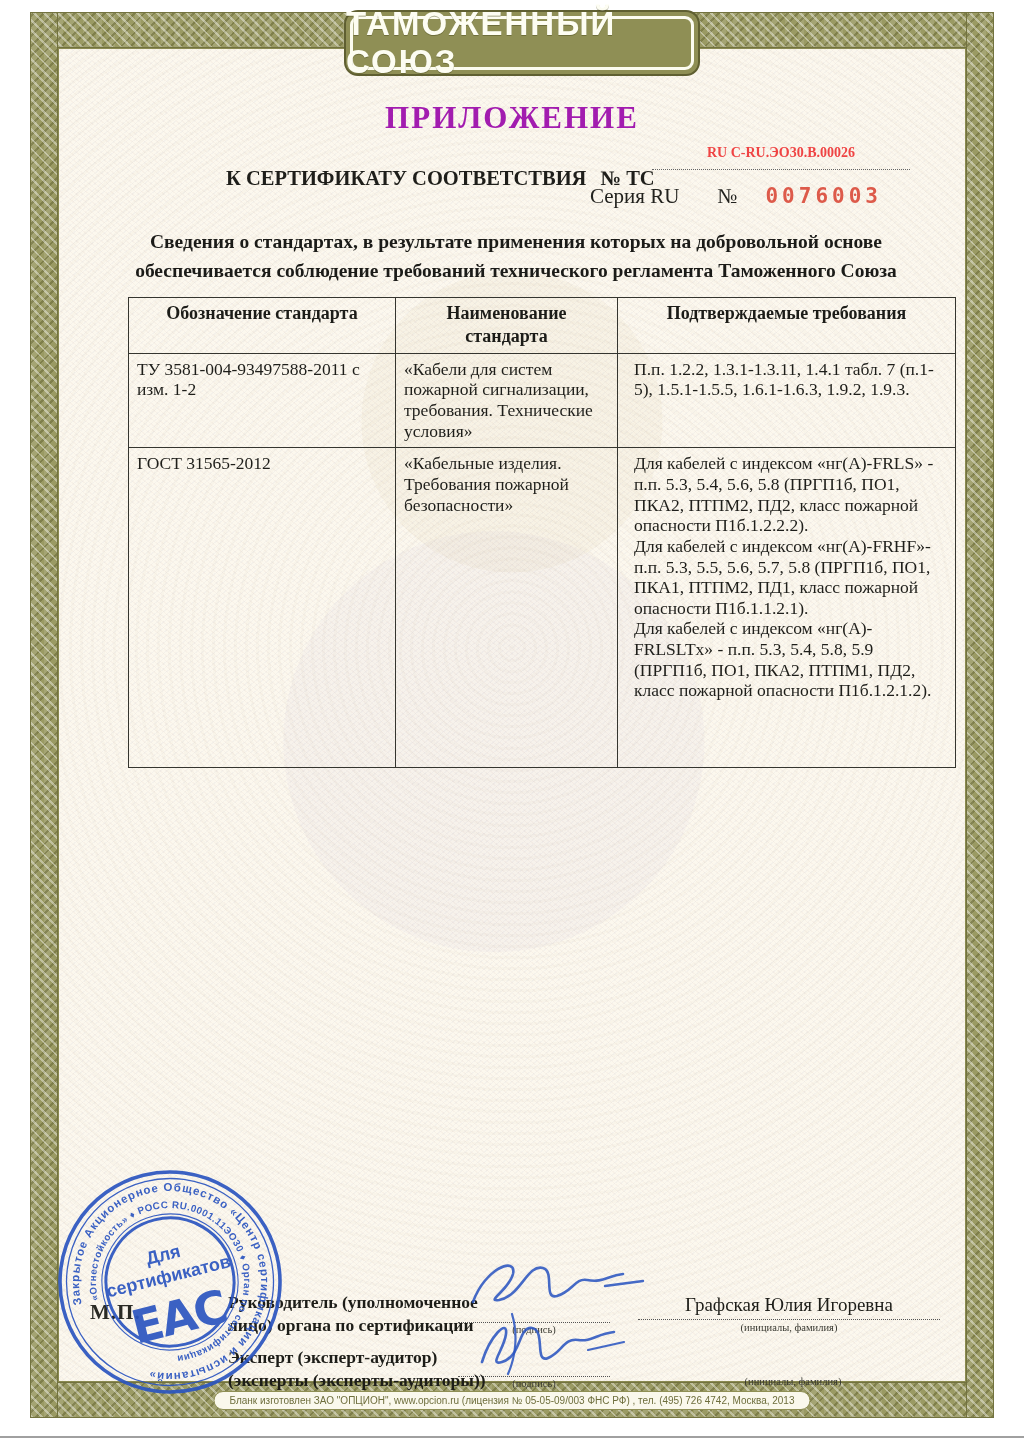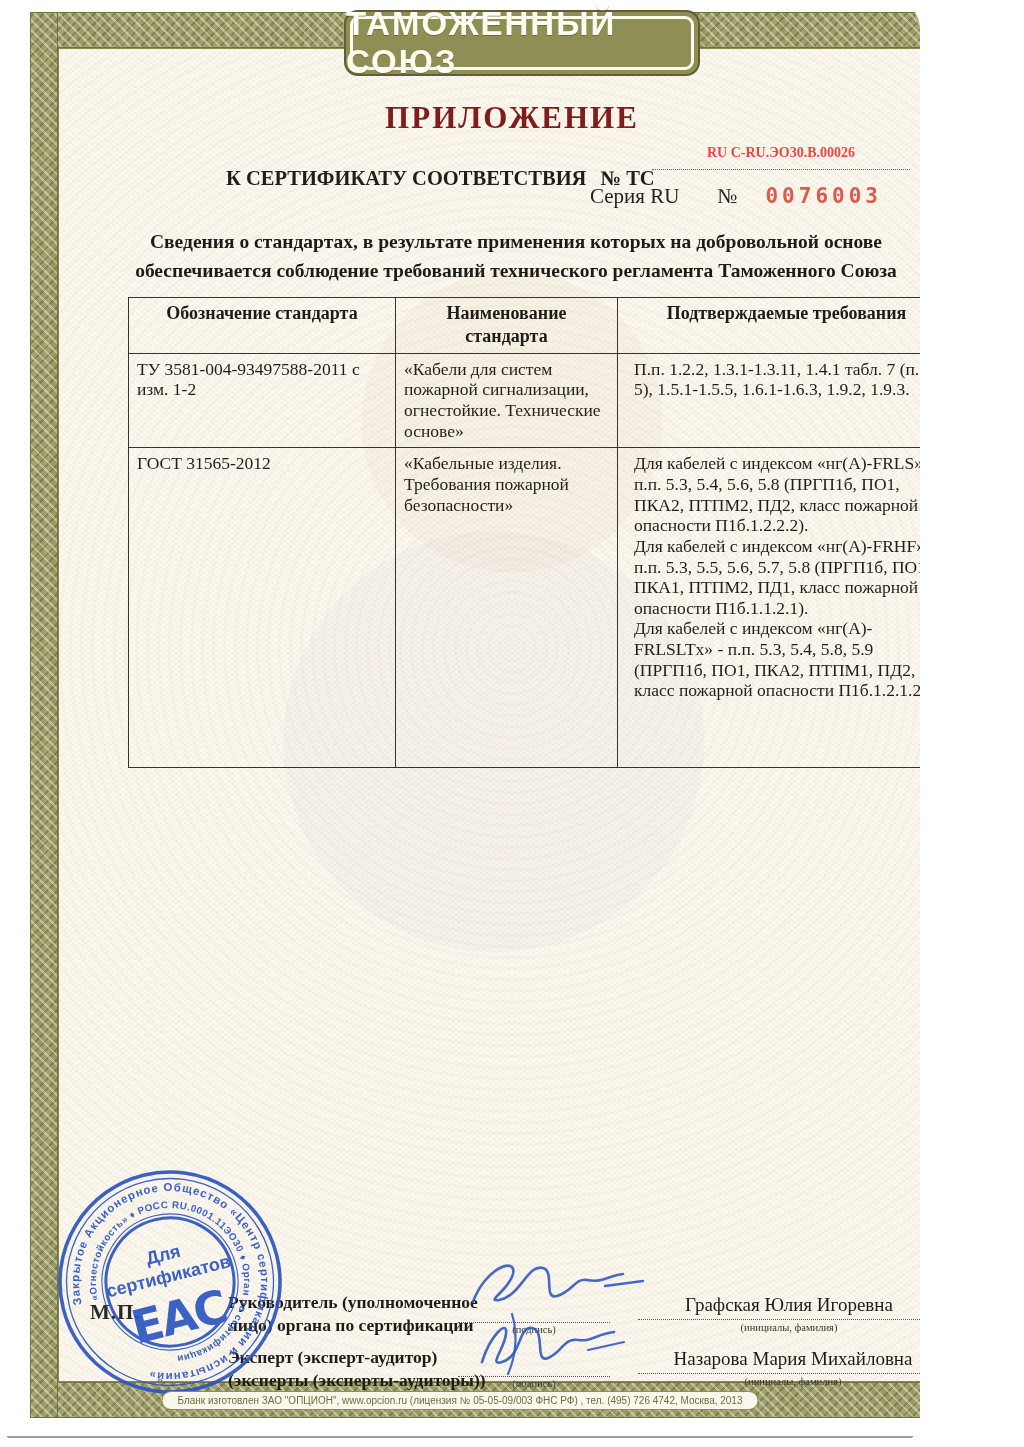--- a/index.html
+++ b/index.html
@@ -1,17 +1,17 @@
 <!DOCTYPE html>
 <html><head>
 <meta charset="utf-8">
 <style>
   html,body{margin:0;padding:0;}
   body{width:1024px;height:1447px;background:#ffffff;font-family:"Liberation Serif", serif;}
-  .page{position:relative;width:920px;height:1447px;background:#ffffff;overflow:hidden;border-radius:29px;}
+  .page{position:relative;width:1024px;height:1447px;background:#ffffff;overflow:hidden;}
 
   
   .band{position:absolute;background-color:#9a9a63;
     background-image:
       repeating-linear-gradient(45deg, rgba(255,255,255,0.38) 0 2px, transparent 2px 7px),
       repeating-linear-gradient(-45deg, rgba(88,88,40,0.42) 0 2px, transparent 2px 7px),
       repeating-linear-gradient(90deg, rgba(255,255,255,0.10) 0 6px, transparent 6px 13px);
     border:1px solid #72723f; box-sizing:border-box;}
   .band-top{left:30px;top:12px;width:964px;height:36px;}
   .band-bottom{left:30px;top:1382px;width:964px;height:36px;}
@@ -32,21 +32,21 @@
   
   .banner{position:absolute;left:344px;top:10px;width:356px;height:66px;z-index:6;
     background:#8f8f55;border:2px solid #5f5f31;border-radius:14px;box-sizing:border-box;}
   .banner::before{content:"";position:absolute;left:4px;right:4px;top:4px;bottom:4px;
     border:3px solid #fcfcf0;border-radius:9px;}
   .banner-text{position:absolute;left:0;right:0;top:0;bottom:0;display:flex;align-items:center;justify-content:center;
     font-family:"Liberation Sans", sans-serif;font-weight:bold;font-size:33px;letter-spacing:2px;
     color:#fdfdf2;text-shadow:0 1px 0 rgba(60,60,20,0.4);}
 
   .doc-title{position:absolute;left:0;top:100px;width:1024px;text-align:center;z-index:3;
-    font-weight:bold;font-size:31px;letter-spacing:2px;color:#7f1d1d;}
+    font-weight:bold;font-size:31px;letter-spacing:2px;color:#a21caf;}
 
   .subtitle-row{position:absolute;left:226px;top:167px;z-index:3;font-weight:bold;font-size:20.5px;color:#1e1e1a;white-space:nowrap;}
   .subtitle-ntc{margin-left:14px;}
   .cert-number{position:absolute;left:652px;top:145px;width:258px;z-index:3;text-align:center;
     font-weight:bold;font-size:14px;color:#ef4444;border-bottom:1px dotted #666;padding-bottom:8px;}
   .series-row{position:absolute;left:590px;top:184px;z-index:3;font-size:21px;color:#22221e;white-space:nowrap;}
   .series-no{margin-left:38px;}
   .serial-number{margin-left:28px;font-family:"DejaVu Sans Mono", monospace;font-weight:bold;font-size:21px;
     letter-spacing:4px;color:#dd5a4a;}
 
@@ -121,21 +121,21 @@
     <thead>
       <tr>
         <th class="col-1">Обозначение стандарта</th>
         <th class="col-2">Наименование стандарта</th>
         <th class="col-3">Подтверждаемые требования</th>
       </tr>
     </thead>
     <tbody>
       <tr class="row-1">
         <td class="col-1">ТУ 3581-004-93497588-2011 с изм. 1-2</td>
-        <td class="col-2">«Кабели для систем пожарной сигнализации, огнестойкие. Технические основе»</td>
+        <td class="col-2">«Кабели для систем пожарной сигнализации, требования. Технические условия»</td>
         <td class="col-3">
           <p class="req-para">П.п. 1.2.2, 1.3.1-1.3.11, 1.4.1 табл. 7 (п.1-5), 1.5.1-1.5.5, 1.6.1-1.6.3, 1.9.2, 1.9.3.</p>
         </td>
       </tr>
       <tr class="row-2">
         <td class="col-1">ГОСТ 31565-2012</td>
         <td class="col-2">«Кабельные изделия. Требования пожарной безопасности»</td>
         <td class="col-3">
           <p class="req-para">Для кабелей с индексом «нг(А)-FRLS» - п.п. 5.3, 5.4, 5.6, 5.8 (ПРГП1б, ПО1, ПКА2, ПТПМ2, ПД2, класс пожарной опасности П1б.1.2.2.2).</p>
           <p class="req-para">Для кабелей с индексом «нг(А)-FRHF»- п.п. 5.3, 5.5, 5.6, 5.7, 5.8 (ПРГП1б, ПО1, ПКА1, ПТПМ2, ПД1, класс пожарной опасности П1б.1.1.2.1).</p>
@@ -169,21 +169,20 @@
 
   <div class="sig-label sig-label-head">Руководитель (уполномоченное лицо) органа по сертификации</div>
   <div class="sign-line sign-line-head"></div>
   <div class="caption cap-sign-head">(подпись)</div>
   <div class="name-line name-line-head">Графская Юлия Игоревна</div>
   <div class="caption cap-name-head">(инициалы, фамилия)</div>
 
   <div class="sig-label sig-label-expert">Эксперт (эксперт-аудитор) (эксперты (эксперты-аудиторы))</div>
   <div class="sign-line sign-line-expert"></div>
   <div class="caption cap-sign-expert">(подпись)</div>
-  <div class="name-line name-line-expert">Назарова Мария Михайловна</div>
   <div class="caption cap-name-expert">(инициалы, фамилия)</div>
 
   <svg class="handwriting sig-svg-head" viewBox="0 0 200 80">
     <path d="M 18 52 C 30 18, 62 6, 58 24 C 54 40, 30 52, 44 50 C 66 46, 72 14, 88 18 C 100 21, 88 50, 102 46 C 118 41, 120 28, 132 30 C 148 33, 152 26, 168 24" fill="none" stroke="#2b55c0" stroke-width="2.6" stroke-linecap="round" opacity="0.88"></path>
     <path d="M 150 36 L 188 31" fill="none" stroke="#2b55c0" stroke-width="2.4" stroke-linecap="round" opacity="0.88"></path>
   </svg>
   <svg class="handwriting sig-svg-expert" viewBox="0 0 170 88">
     <path d="M 14 60 C 22 34, 40 16, 38 32 C 36 48, 20 64, 34 60 C 54 54, 50 24, 64 26 C 78 28, 66 62, 80 56 C 94 50, 96 36, 110 38 C 124 40, 128 32, 146 30" fill="none" stroke="#2b55c0" stroke-width="2.6" stroke-linecap="round" opacity="0.88"></path>
     <path d="M 44 12 C 50 32, 48 54, 40 72" fill="none" stroke="#2b55c0" stroke-width="2.2" stroke-linecap="round" opacity="0.88"></path>
     <path d="M 120 48 L 156 40" fill="none" stroke="#2b55c0" stroke-width="2.2" stroke-linecap="round" opacity="0.88"></path>

